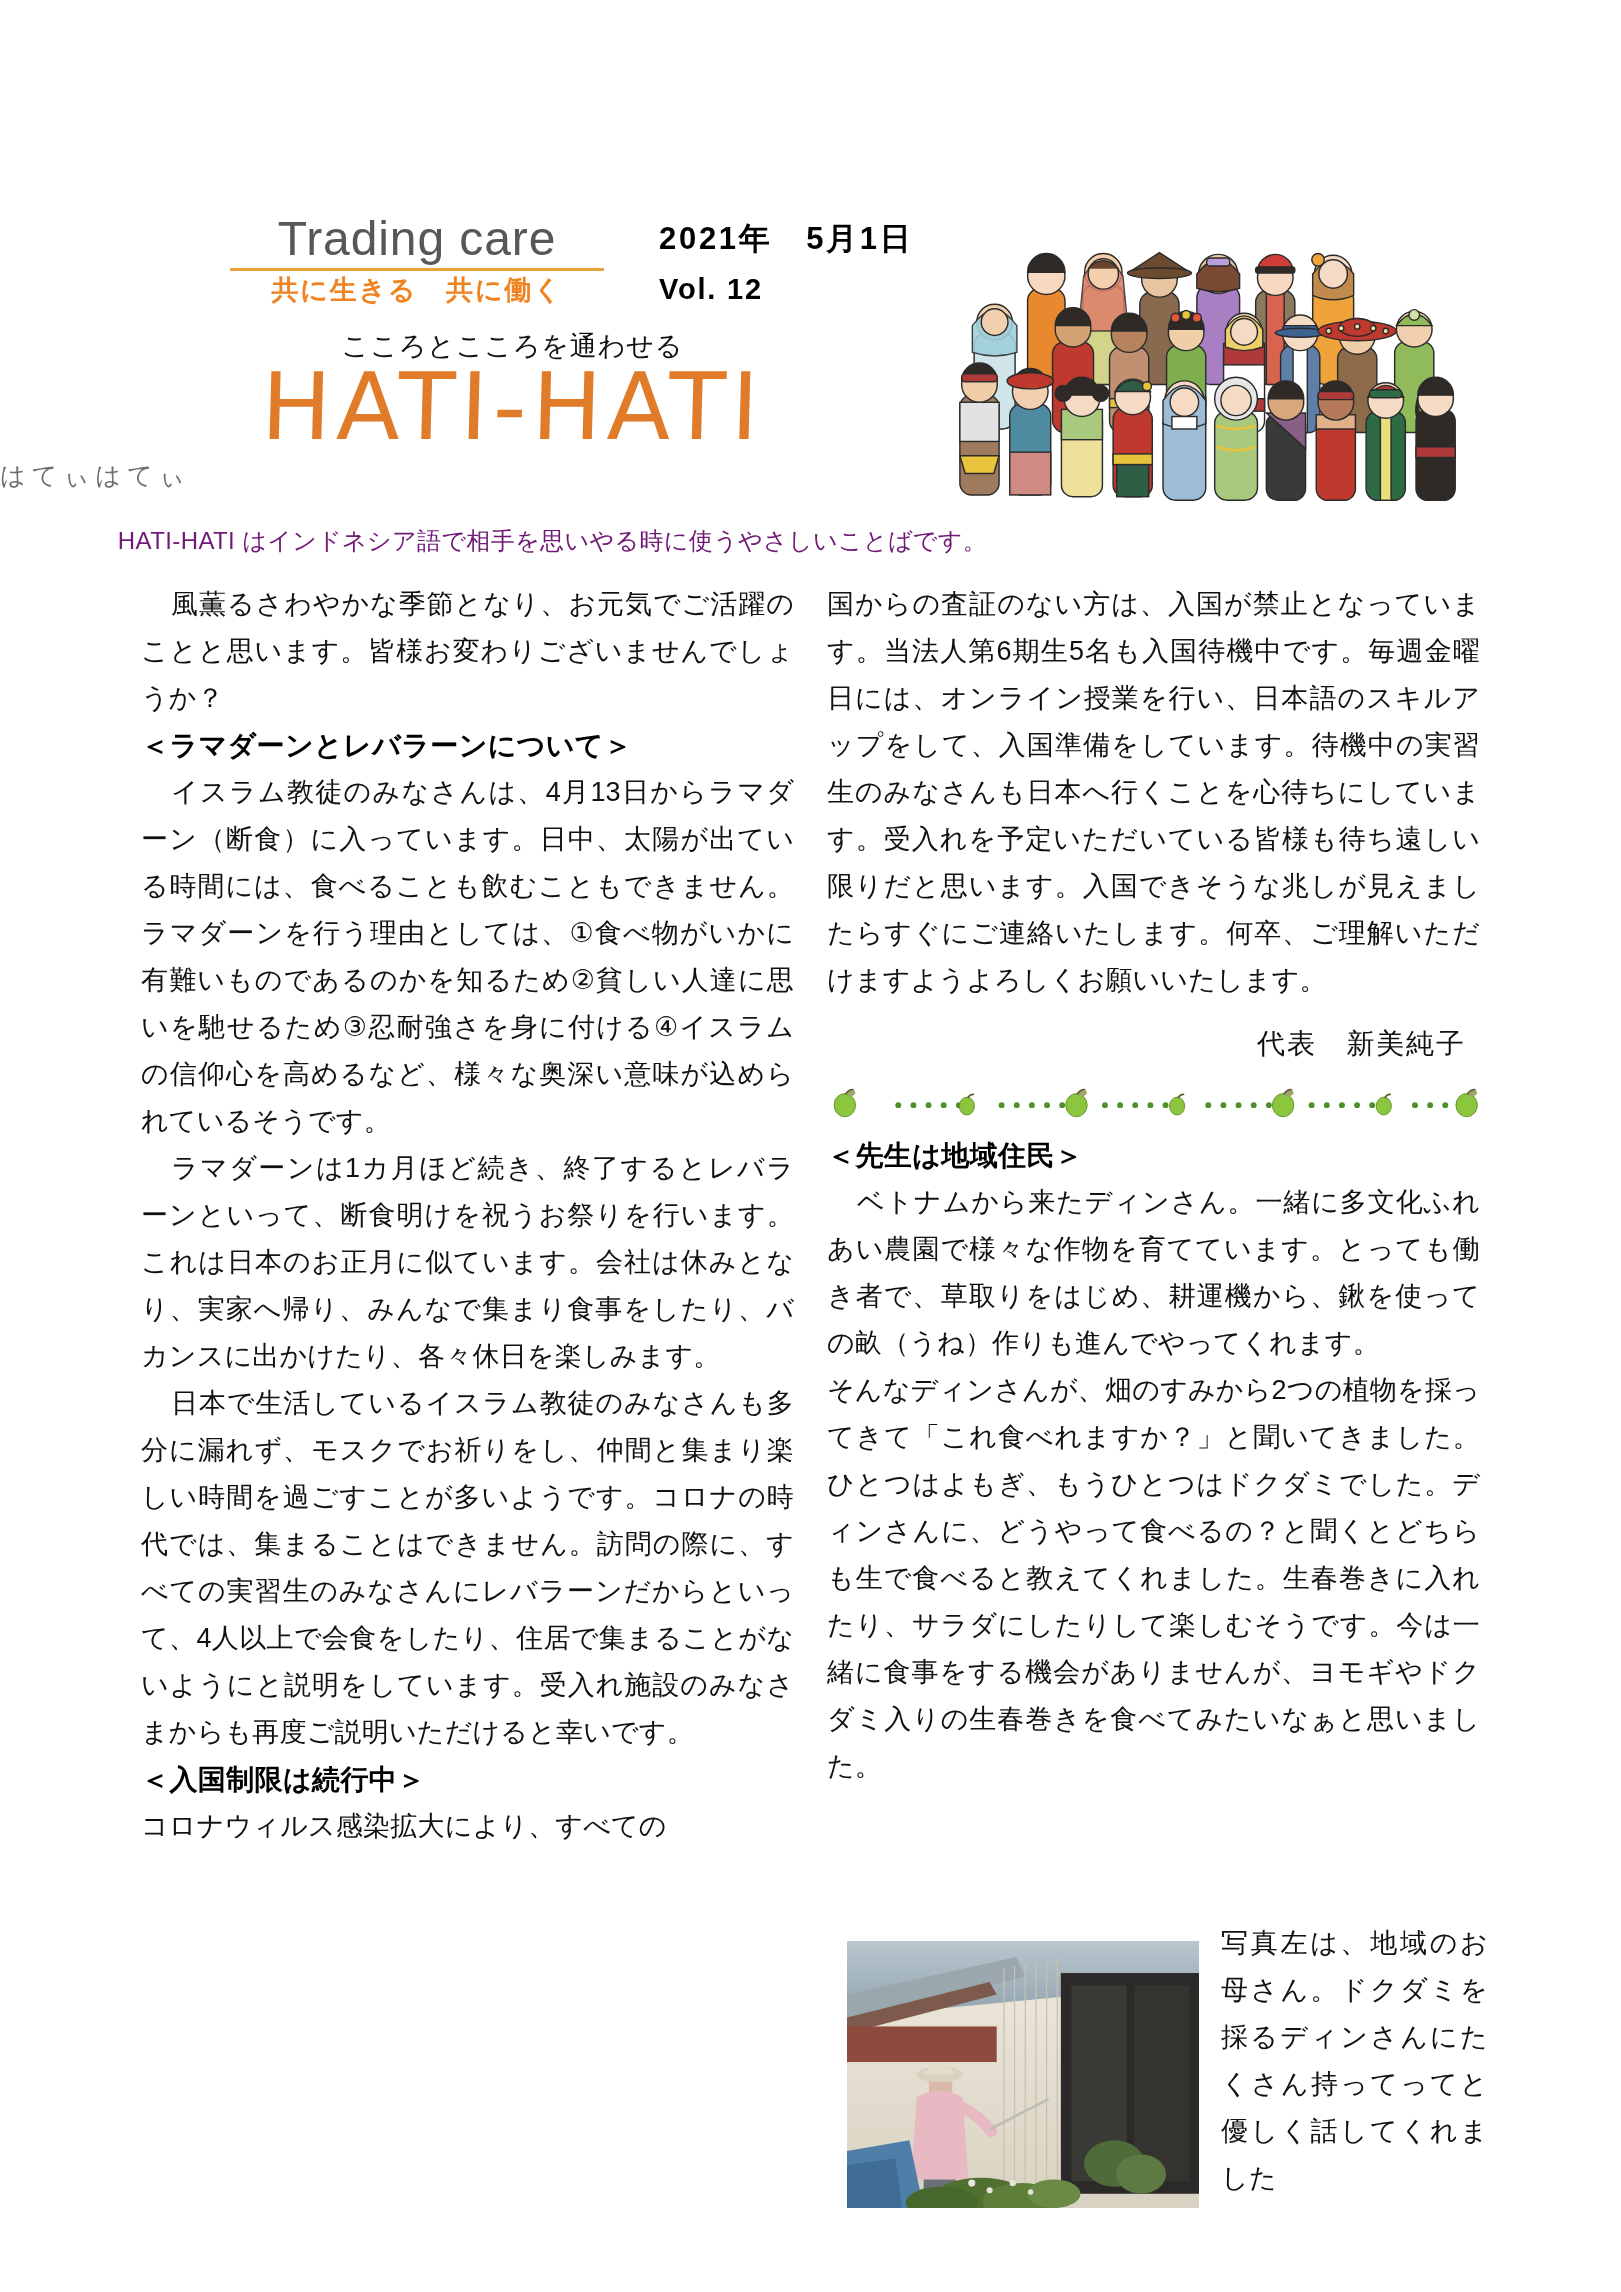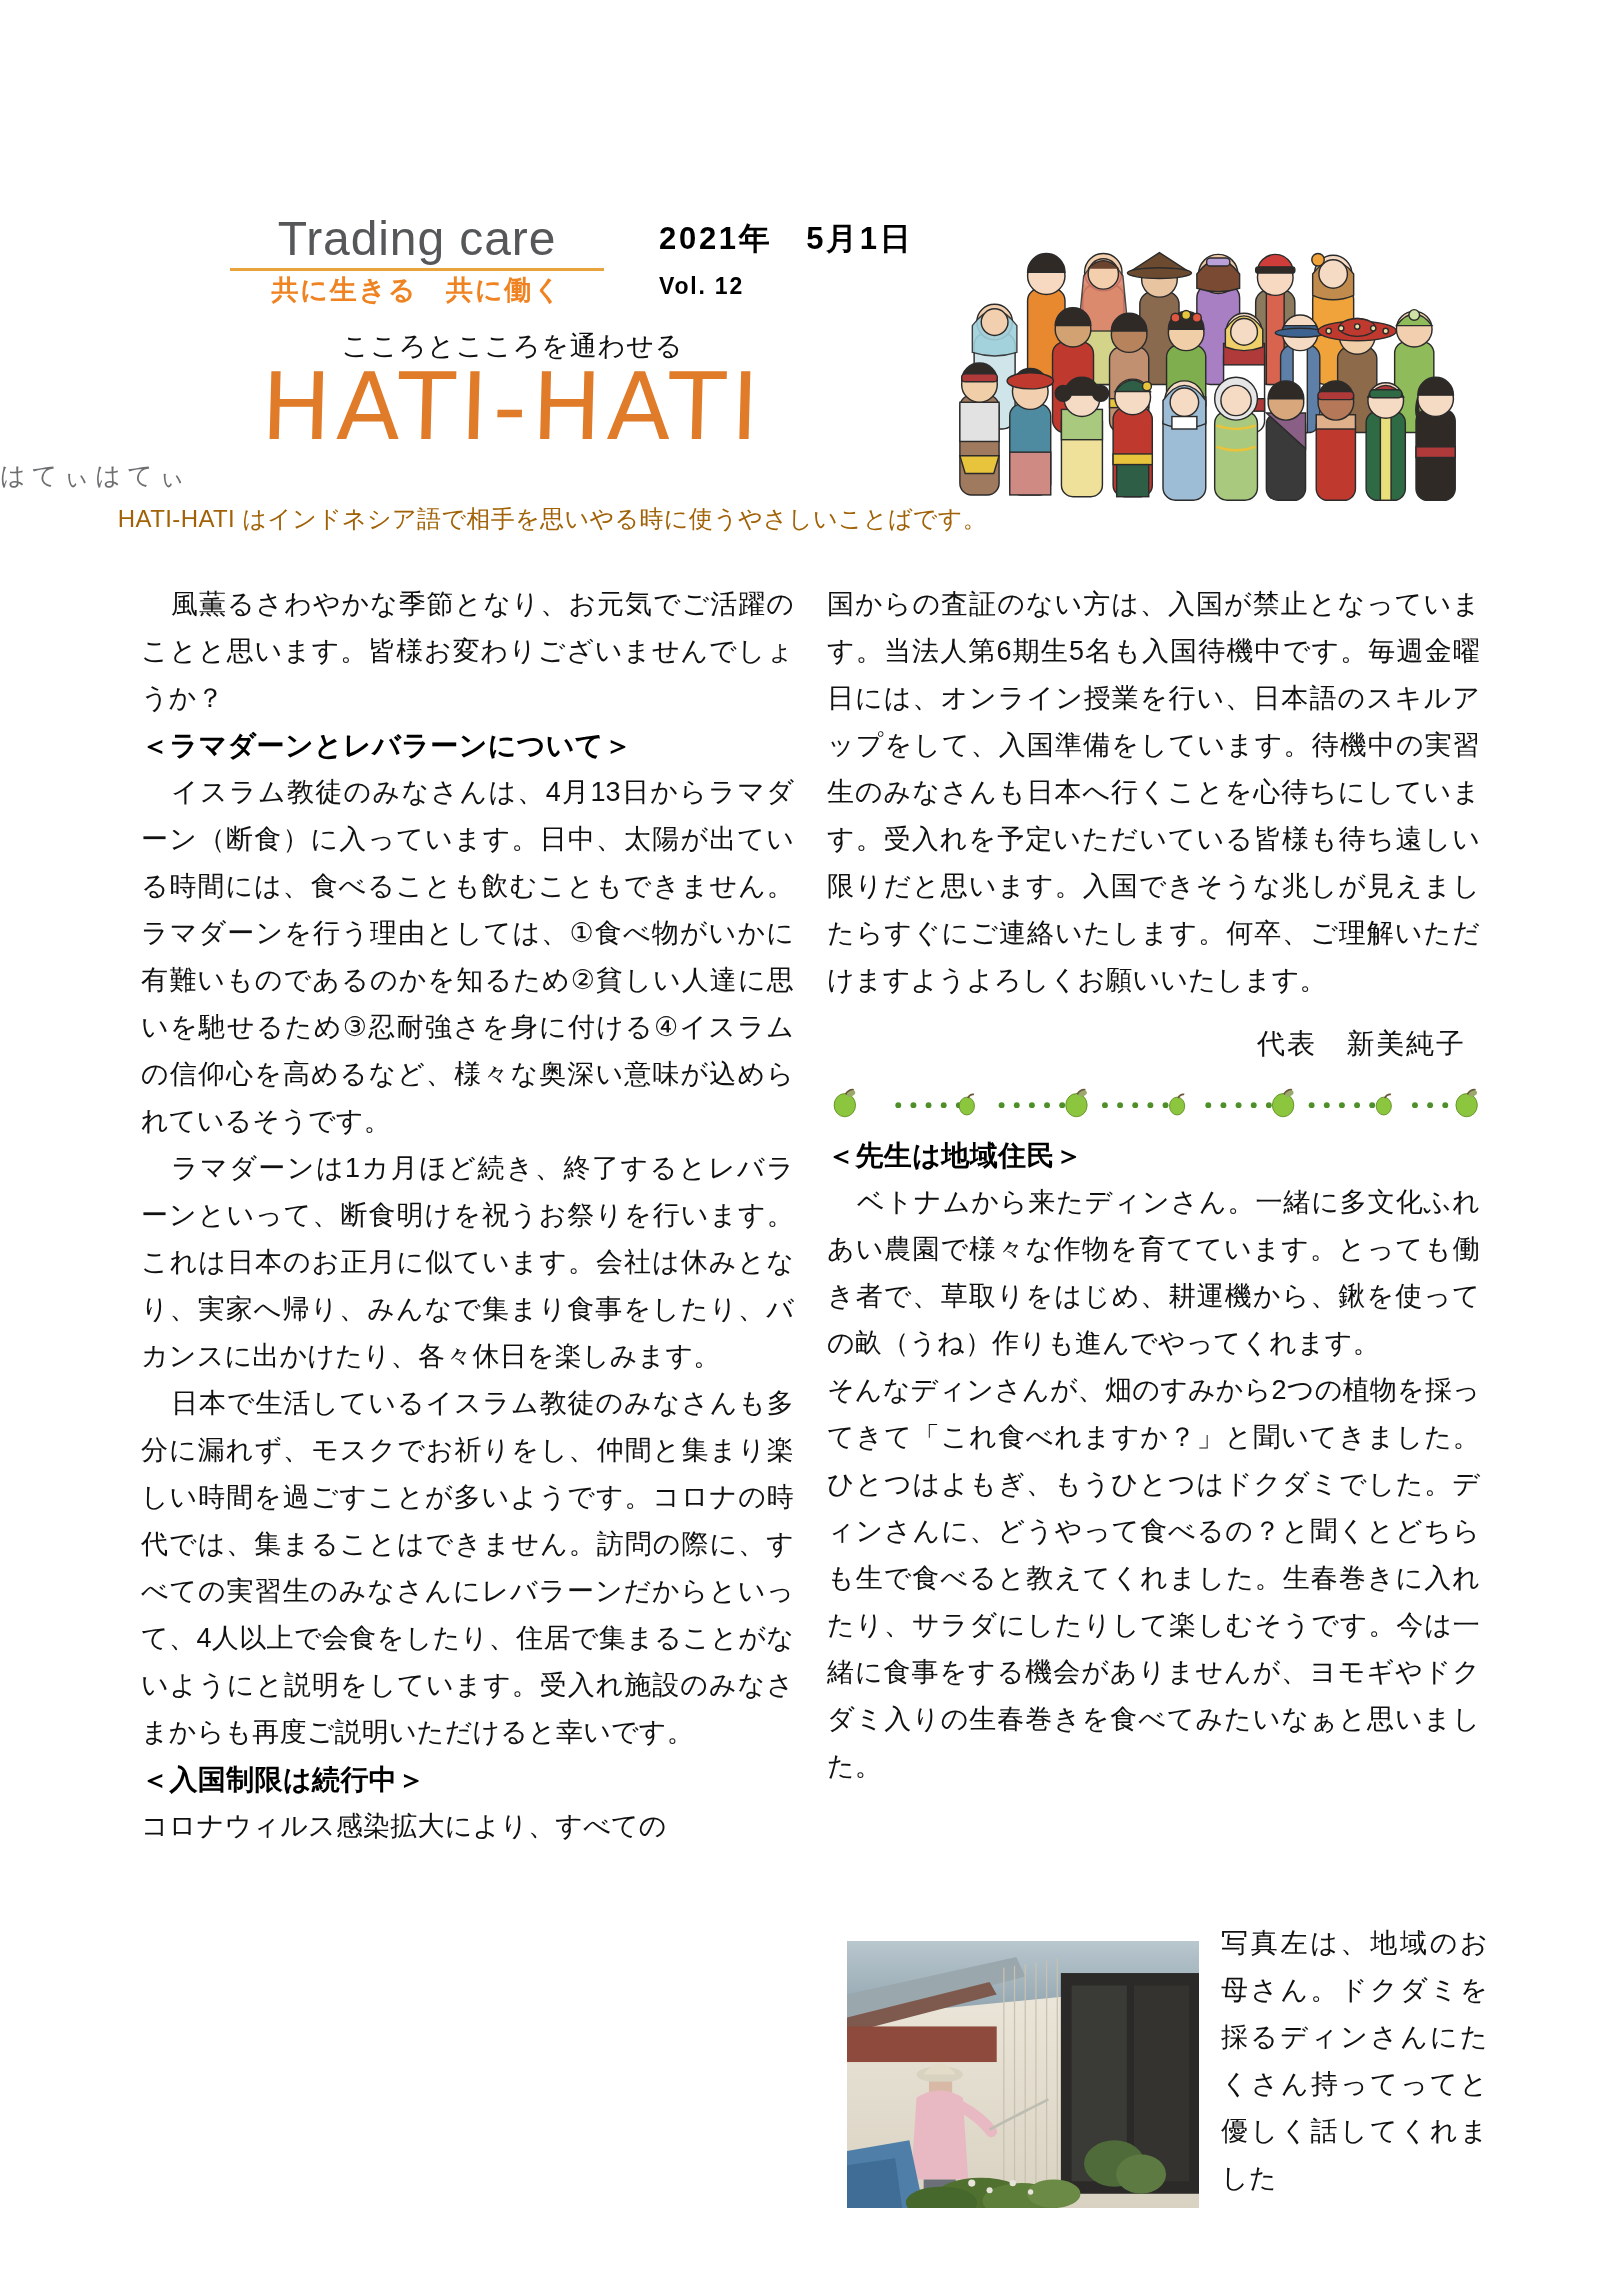--- a/index.html
+++ b/index.html
@@ -64,21 +64,21 @@
     text-align: left;
     color: #000;
   }
   .issue-date {
     font-size: 31px;
     font-weight: 700;
     letter-spacing: 2.7px;
     white-space: nowrap;
   }
   .issue-vol {
-    font-size: 23px;
+    font-size: 29px;
     font-weight: 700;
     letter-spacing: 1.8px;
     margin-top: 12.5px;
     white-space: nowrap;
   }
 
   .sub-jp {
     position: absolute;
     left: 0;
     top: 328px;
@@ -109,25 +109,25 @@
     top: 459px;
     width: 1025px;
     text-align: left;
     font-size: 25px;
     color: #6c6e70;
     letter-spacing: 6.2px;
   }
   .tagline {
     position: absolute;
     left: 0;
-    top: 503px;
+    top: 525px;
     width: 1105px;
     text-align: center;
     font-size: 24px;
-    color: #a16207;
+    color: #701a75;
     letter-spacing: 0.4px;
   }
 
   
   .people-art {
     position: absolute;
     left: 958px;
     top: 233px;
     width: 508px;
     height: 294px;

